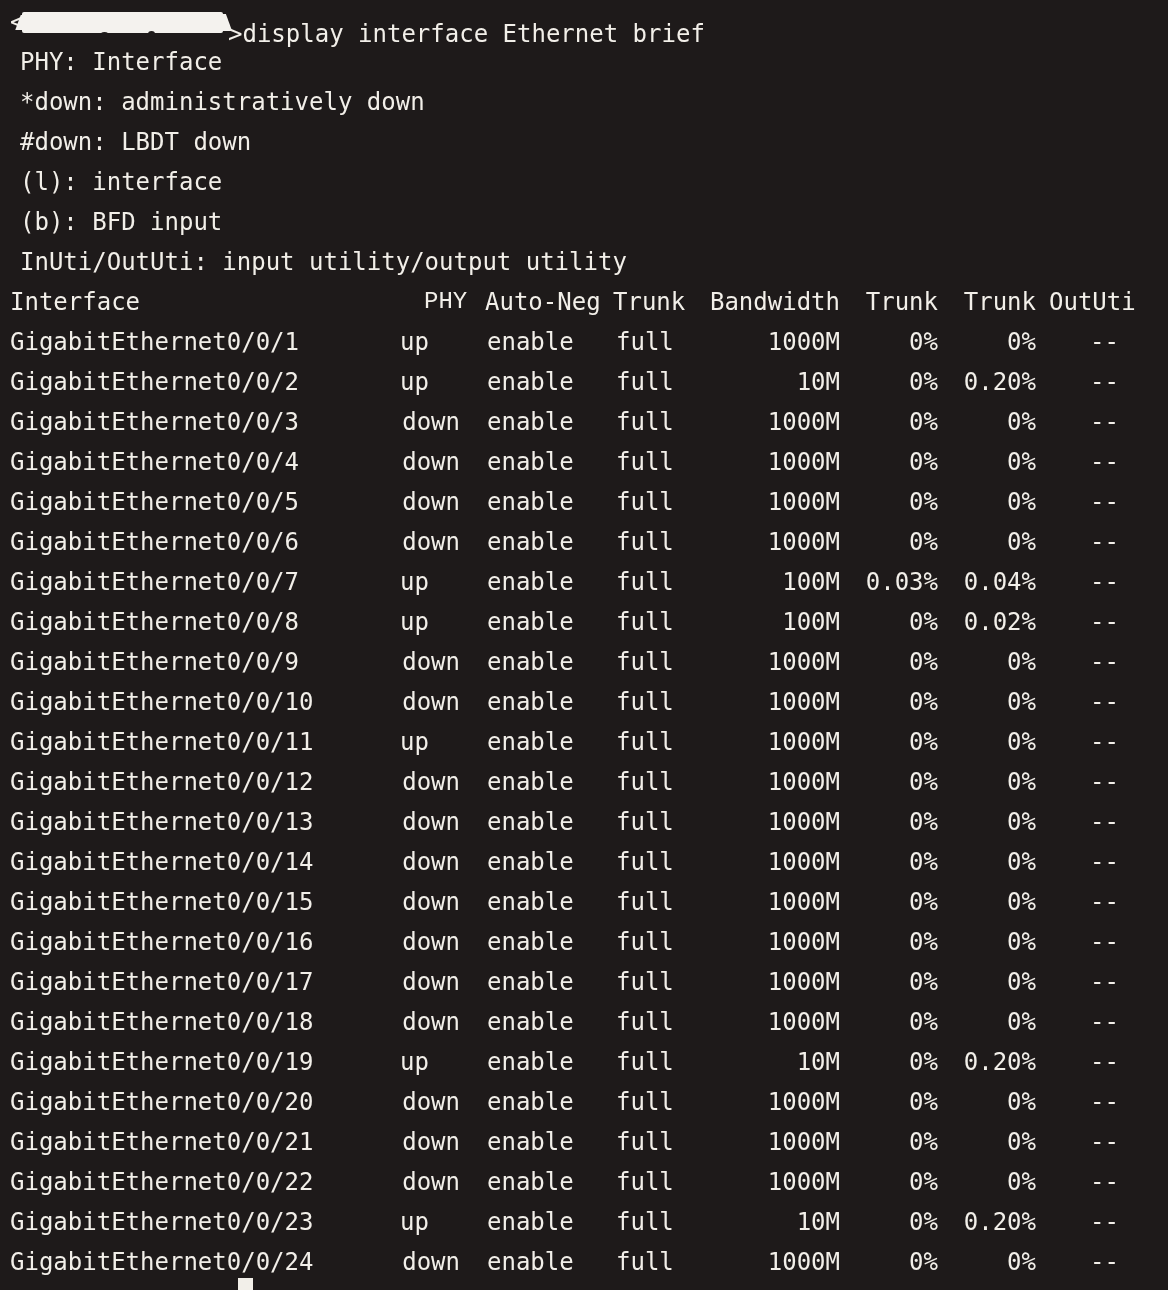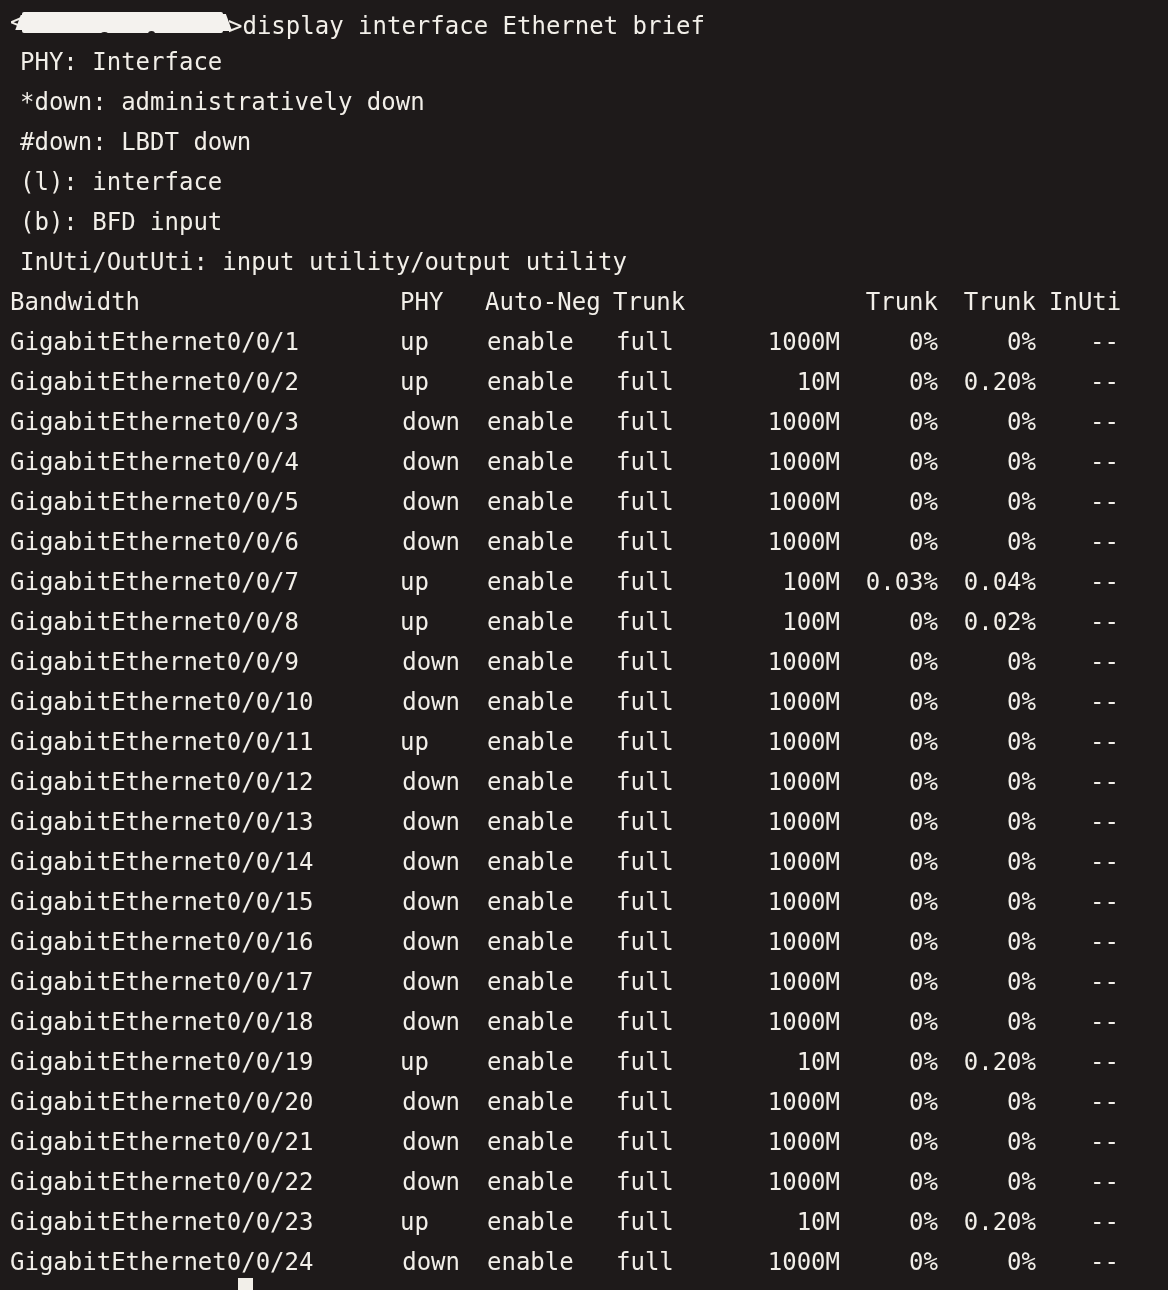--- a/index.html
+++ b/index.html
@@ -90,21 +90,21 @@
   .prompt-speck-a, .prompt-speck-b {
     position: absolute;
     background: #1e1a1a;
     border-radius: 50%;
   }
   .prompt-speck-a { left: 100px; top: 30px; width: 9px; height: 7px; }
   .prompt-speck-b { left: 148px; top: 29px; width: 7px; height: 6px; }
   .prompt-command {
     position: absolute;
     left: 228px;
-    top: 4px;
+    top: 12px;
     white-space: pre;
     color: #f2efe9;
   }
   
   .legend { left: 10px; }
   .legend-text {
     position: absolute;
     left: 10px;
     top: 0;
     white-space: pre;
@@ -144,27 +144,28 @@
     <span class="legend-text">(l): interface</span>
   </div>
   <div class="line legend" id="legend-4" style="top:202px;">
     <span class="legend-text">(b): BFD input</span>
   </div>
   <div class="line legend" id="legend-5" style="top:242px;">
     <span class="legend-text">InUti/OutUti: input utility/output utility</span>
   </div>
 
   <div class="line" id="table-header" style="top:282px;">
-    <span class="cell l" style="left:10px;">Bandwidth</span>
-    <span class="cell l" style="left:400px;">PHY</span>
+    <span class="cell l" style="left:10px;">Interface</span>
+    <span class="cell l" style="left:424px;font-family:Liberation Mono, monospace;">PHY</span>
     <span class="cell l" style="left:485px;">Auto-Neg</span>
     <span class="cell l" style="left:613px;">Trunk</span>
+    <span class="cell r" style="left:640px; width:200px;">Bandwidth</span>
     <span class="cell r" style="left:790px; width:148px;">Trunk</span>
     <span class="cell r" style="left:886px; width:150px;">Trunk</span>
-    <span class="cell l" style="left:1049px;">InUti</span>
+    <span class="cell l" style="left:1049px;">OutUti</span>
   </div>
 
   <div id="rows-container">
       <div class="line" style="top: 322px;"><span class="cell l" style="left:10px;">GigabitEthernet0/0/1</span><span class="cell l" style="left:400px; width:60px;">up</span><span class="cell l" style="left:487px;">enable</span><span class="cell l" style="left:616px;">full</span><span class="cell r" style="left:640px; width:200px;">1000M</span><span class="cell r" style="left:790px; width:148px;">0%</span><span class="cell r" style="left:886px; width:150px;">0%</span><span class="cell l" style="left:1090px;">--</span></div>
       <div class="line" style="top: 362px;"><span class="cell l" style="left:10px;">GigabitEthernet0/0/2</span><span class="cell l" style="left:400px; width:60px;">up</span><span class="cell l" style="left:487px;">enable</span><span class="cell l" style="left:616px;">full</span><span class="cell r" style="left:640px; width:200px;">10M</span><span class="cell r" style="left:790px; width:148px;">0%</span><span class="cell r" style="left:886px; width:150px;">0.20%</span><span class="cell l" style="left:1090px;">--</span></div>
       <div class="line" style="top: 402px;"><span class="cell l" style="left:10px;">GigabitEthernet0/0/3</span><span class="cell r" style="left: 398px; width: 62px;">down</span><span class="cell l" style="left:487px;">enable</span><span class="cell l" style="left:616px;">full</span><span class="cell r" style="left:640px; width:200px;">1000M</span><span class="cell r" style="left:790px; width:148px;">0%</span><span class="cell r" style="left:886px; width:150px;">0%</span><span class="cell l" style="left:1090px;">--</span></div>
       <div class="line" style="top: 442px;"><span class="cell l" style="left:10px;">GigabitEthernet0/0/4</span><span class="cell r" style="left: 398px; width: 62px;">down</span><span class="cell l" style="left:487px;">enable</span><span class="cell l" style="left:616px;">full</span><span class="cell r" style="left:640px; width:200px;">1000M</span><span class="cell r" style="left:790px; width:148px;">0%</span><span class="cell r" style="left:886px; width:150px;">0%</span><span class="cell l" style="left:1090px;">--</span></div>
       <div class="line" style="top: 482px;"><span class="cell l" style="left:10px;">GigabitEthernet0/0/5</span><span class="cell r" style="left: 398px; width: 62px;">down</span><span class="cell l" style="left:487px;">enable</span><span class="cell l" style="left:616px;">full</span><span class="cell r" style="left:640px; width:200px;">1000M</span><span class="cell r" style="left:790px; width:148px;">0%</span><span class="cell r" style="left:886px; width:150px;">0%</span><span class="cell l" style="left:1090px;">--</span></div>
       <div class="line" style="top: 522px;"><span class="cell l" style="left:10px;">GigabitEthernet0/0/6</span><span class="cell r" style="left: 398px; width: 62px;">down</span><span class="cell l" style="left:487px;">enable</span><span class="cell l" style="left:616px;">full</span><span class="cell r" style="left:640px; width:200px;">1000M</span><span class="cell r" style="left:790px; width:148px;">0%</span><span class="cell r" style="left:886px; width:150px;">0%</span><span class="cell l" style="left:1090px;">--</span></div>
       <div class="line" style="top: 562px;"><span class="cell l" style="left:10px;">GigabitEthernet0/0/7</span><span class="cell l" style="left:400px; width:60px;">up</span><span class="cell l" style="left:487px;">enable</span><span class="cell l" style="left:616px;">full</span><span class="cell r" style="left:640px; width:200px;">100M</span><span class="cell r" style="left:790px; width:148px;">0.03%</span><span class="cell r" style="left:886px; width:150px;">0.04%</span><span class="cell l" style="left:1090px;">--</span></div>

